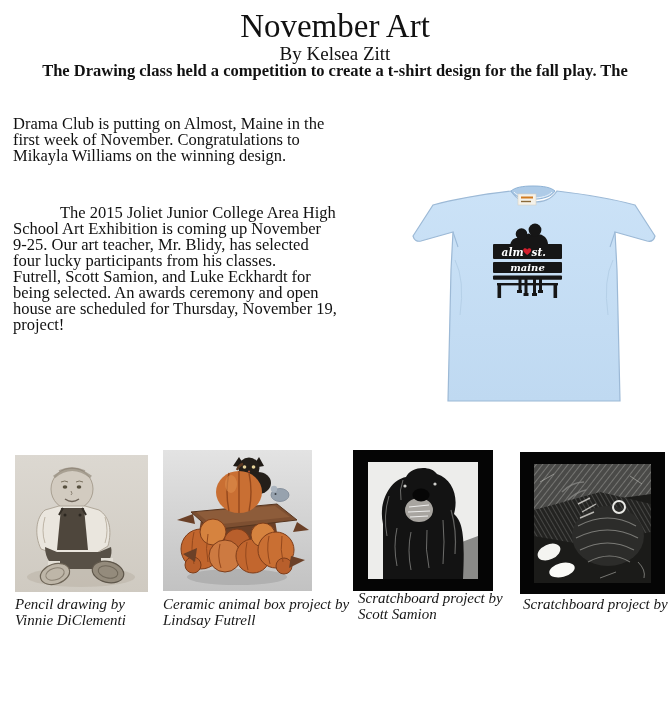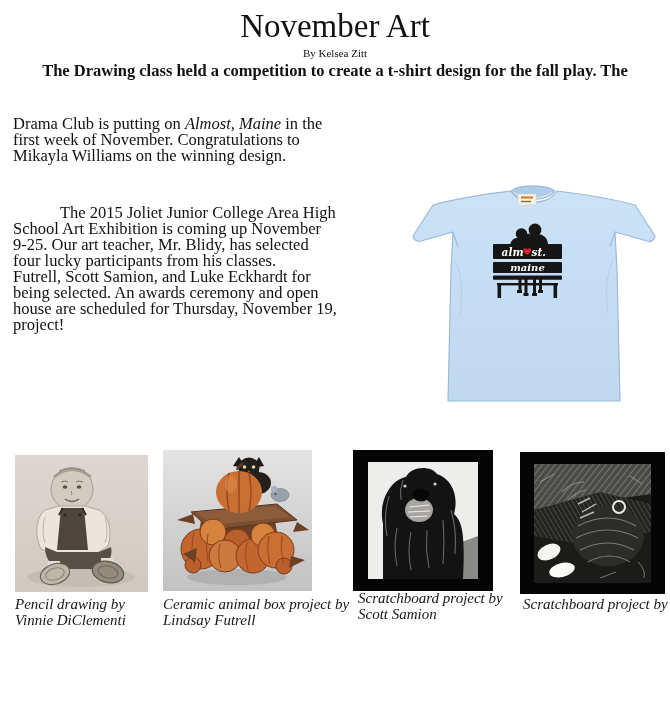--- a/index.html
+++ b/index.html
@@ -1,21 +1,21 @@
 <!DOCTYPE html>
 <html><head>
 <meta charset="utf-8">
 <style>
   html,body{margin:0;padding:0;background:#ffffff;}
   .page{position:relative;width:670px;height:715px;background:#ffffff;
         font-family:"Liberation Serif",serif;color:#111;overflow:hidden;padding-left:22px;}
   .title{position:absolute;top:6px;left:0;width:670px;text-align:center;
          font-size:33px;line-height:40px;white-space:nowrap;}
   .byline{position:absolute;top:45px;left:0;width:670px;text-align:center;
-          font-size:11px;line-height:17px;white-space:nowrap;}
+          font-size:19px;line-height:17px;white-space:nowrap;}
   .lede{position:absolute;top:62px;left:0;width:670px;text-align:center;
         font-size:16.5px;line-height:18px;white-space:nowrap;font-weight:bold;}
   .leftcol{position:absolute;left:13px;top:116px;width:352px;
            font-size:16.5px;line-height:16px;}
   .para .tl{white-space:nowrap;}
   .para2{margin-top:41px;}
   .para2 .tl:first-child{text-indent:47px;margin-top:36px;}
   .tshirt{position:absolute;left:405px;top:150px;}
   .fig{position:absolute;}
   .cap{position:absolute;font-size:15px;line-height:15.5px;font-style:italic;
@@ -26,21 +26,21 @@
 <body>
 
 <div class="page">
 
   <div class="title">November Art</div>
   <div class="byline">By Kelsea Zitt</div>
   <div class="lede">The Drawing class held a competition to create a t-shirt design for the fall play. The</div>
 
   <div class="leftcol">
     <div class="para para1" id="para1">
-        <div class="tl"><span>Drama Club is putting on </span><span style="font-style: italic; margin-top: 20px;">Almost, Maine</span><span> in the</span></div>
+        <div class="tl"><span>Drama Club is putting on </span><span style=" margin-top: 20px;">Almost, Maine</span><span> in the</span></div>
         <div class="tl"><span>first week of November. Congratulations to</span></div>
         <div class="tl"><span>Mikayla Williams on the winning design.</span></div>
       </div>
     <div class="para para2" id="para2">
         <div class="tl"><span>The 2015 Joliet Junior College Area High</span></div>
         <div class="tl"><span>School Art Exhibition is coming up November</span></div>
         <div class="tl"><span>9-25. Our art teacher, Mr. Blidy, has selected</span></div>
         <div class="tl"><span>four lucky participants from his classes.</span></div>
         <div class="tl"><span>Futrell, Scott Samion, and Luke Eckhardt for</span></div>
         <div class="tl"><span>being selected. An awards ceremony and open</span></div>

